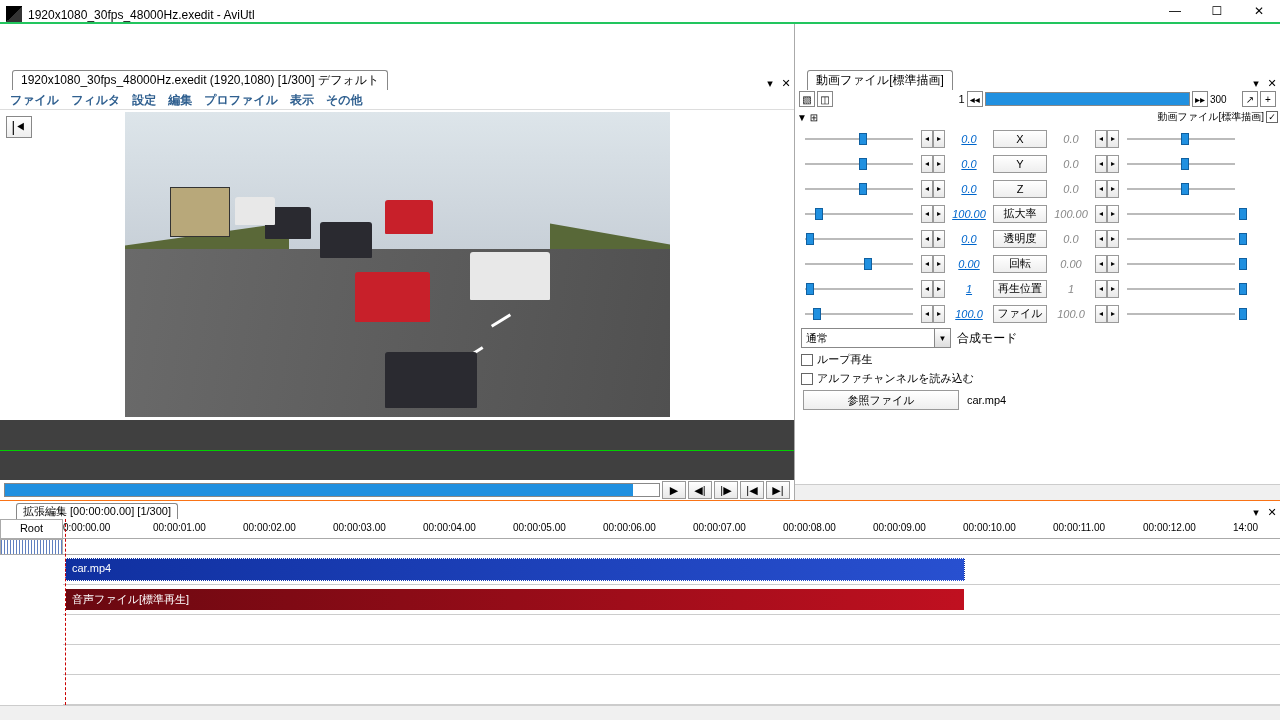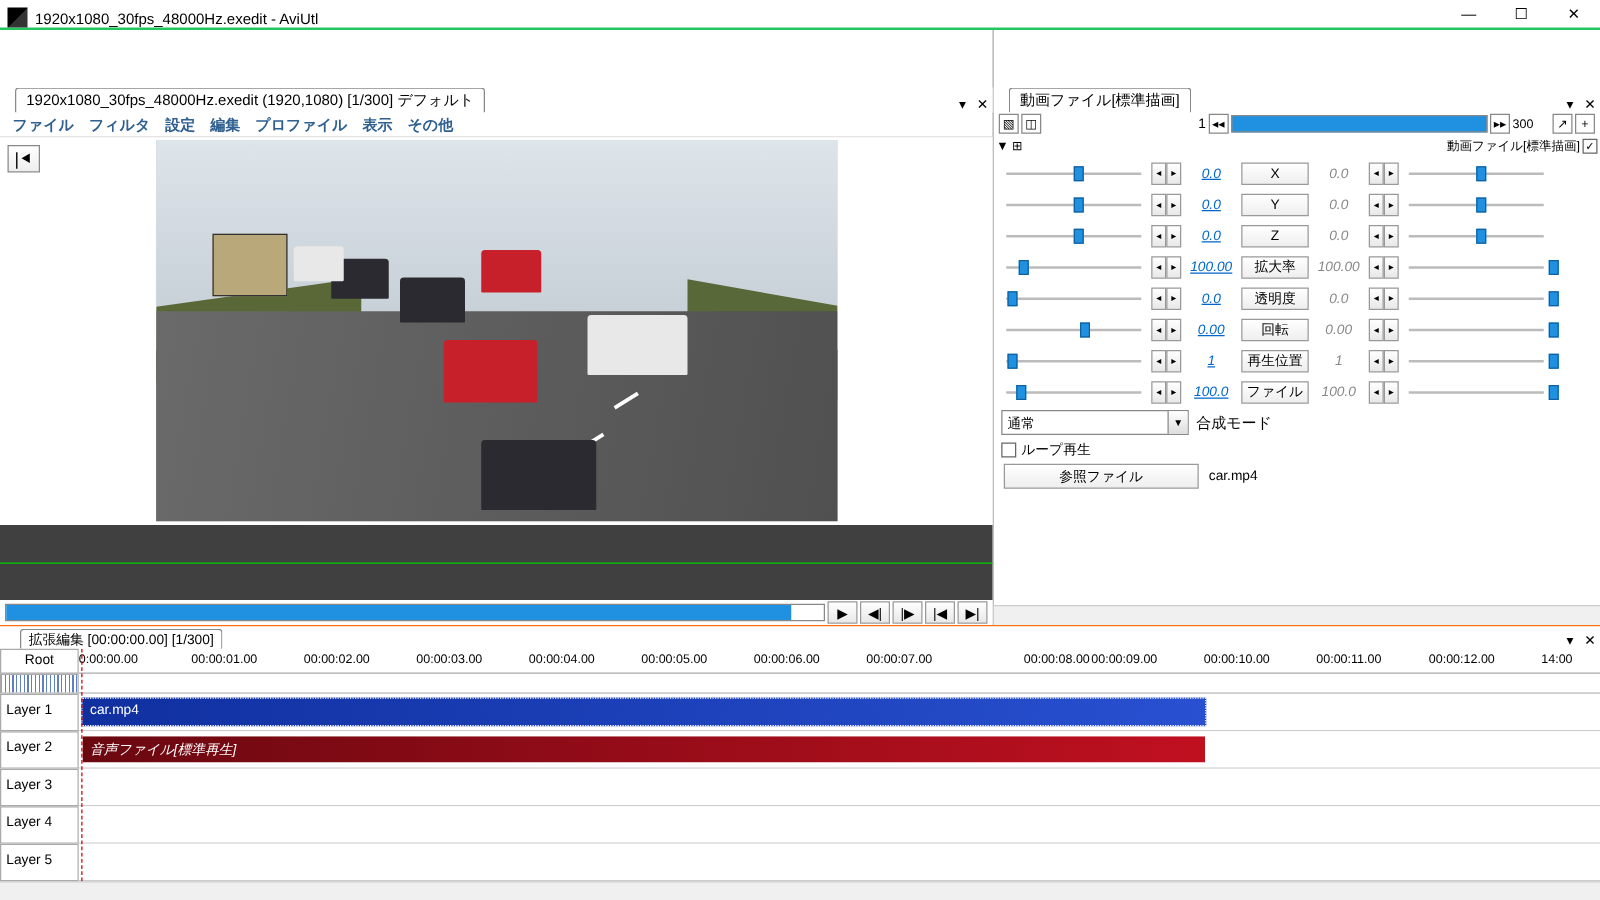--- a/index.html
+++ b/index.html
@@ -86,21 +86,21 @@
 .root-cell { height: 20px; border: 1px solid #aaa; text-align: center; font-size: 11px; padding-top: 2px; background: #fff; }
 .wave-cell { height: 16px; border: 1px solid #aaa; background: repeating-linear-gradient(90deg,#6080c0 0 1px,#fff 1px 3px); }
 .layer-cell { height: 30px; border: 1px solid #aaa; padding: 6px 4px; font-size: 11px; background: #fff; }
 
 .ruler { height: 20px; border-bottom: 1px solid #aaa; position: relative; font-size: 10px; background: #fff; }
 .ruler .tc { position: absolute; top: 3px; }
 .ruler-wave { height: 16px; border-bottom: 1px solid #aaa; background: #fff; }
 .track-row { height: 30px; border-bottom: 1px solid #ccc; position: relative; background: #fff; }
 .clip { position: absolute; top: 3px; bottom: 3px; left: 2px; border: 1px dotted #fff; color: #fff; font-size: 11px; padding: 3px 6px; }
 .clip.video { background: linear-gradient(90deg,#1030a0,#2850d0); width: 900px; }
-.clip.audio { background: linear-gradient(90deg,#6a0810,#c01020); width: 900px; border-style: solid; font-style: italic; }
+.clip.audio { background: linear-gradient(90deg,#6a0810,#c01020); width: 900px; border-style: solid; }
 .playhead-tl { position: absolute; top: 0; bottom: 0; width: 1px; left: 2px; border-left: 1px dashed #c00; }
 .bottom-scroll { height: 16px; background: #f0f0f0; border-top: 1px solid #ccc; }
 </style>
 </head>
 <body>
 
 <div class="titlebar">
   <div class="icon"></div>
   <div class="title">1920x1080_30fps_48000Hz.exedit - AviUtl</div>
   <div class="winbtn">—</div>
@@ -346,59 +346,56 @@
       <div class="combo">
           <span>通常</span>
           <div class="dd">▼</div>
         </div>
       <span>合成モード</span>
     </div>
     <div class="chk-line">
         <div class="chk-box"></div>
         <span>ループ再生</span>
       </div>
+    <div class="chk-line">
+        <div class="chk-box"></div>
+        <span>アルファチャンネルを読み込む</span>
+      </div>
     <div class="file-row">
       <div class="refbtn">参照ファイル</div>
       <span>car.mp4</span>
     </div>
     <div style="flex:1"></div>
     <div class="scroll-stub"></div>
   </div>
 </div>
 
 <div class="timeline-area">
   <div class="tl-tab-strip">
     <div class="tl-tab">拡張編集 [00:00:00.00] [1/300]</div>
     <div class="spacer" style="flex:1"></div>
     <div class="tabctrl">▾</div>
     <div class="tabctrl">✕</div>
   </div>
   <div class="tl-body">
     <div class="tl-left">
       <div class="root-cell">Root</div>
       <div class="wave-cell"></div>
-      <div id="layer-cells">
-          <div class="layer-cell">Layer 1</div>
-          <div class="layer-cell">Layer 2</div>
-          <div class="layer-cell">Layer 3</div>
-          <div class="layer-cell">Layer 4</div>
-          <div class="layer-cell">Layer 5</div>
-        </div>
     </div>
     <div class="tl-right">
       <div class="ruler" id="ruler">
           <span class="tc" style="left:0px">0:00:00.00</span>
           <span class="tc" style="left:90px">00:00:01.00</span>
           <span class="tc" style="left:180px">00:00:02.00</span>
           <span class="tc" style="left:270px">00:00:03.00</span>
           <span class="tc" style="left:360px">00:00:04.00</span>
           <span class="tc" style="left:450px">00:00:05.00</span>
           <span class="tc" style="left:540px">00:00:06.00</span>
           <span class="tc" style="left:630px">00:00:07.00</span>
-          <span class="tc" style="left:756px">00:00:08.00</span>
+          <span class="tc" style="left:720px">00:00:08.00</span>
           <span class="tc" style="left:810px">00:00:09.00</span>
           <span class="tc" style="left:900px">00:00:10.00</span>
           <span class="tc" style="left:990px">00:00:11.00</span>
           <span class="tc" style="left:1080px">00:00:12.00</span>
           <span class="tc" style="left:1170px">14:00</span>
         </div>
       <div class="ruler-wave"></div>
       <div class="track-row">
           <div class="clip video">car.mp4</div>
         </div>

